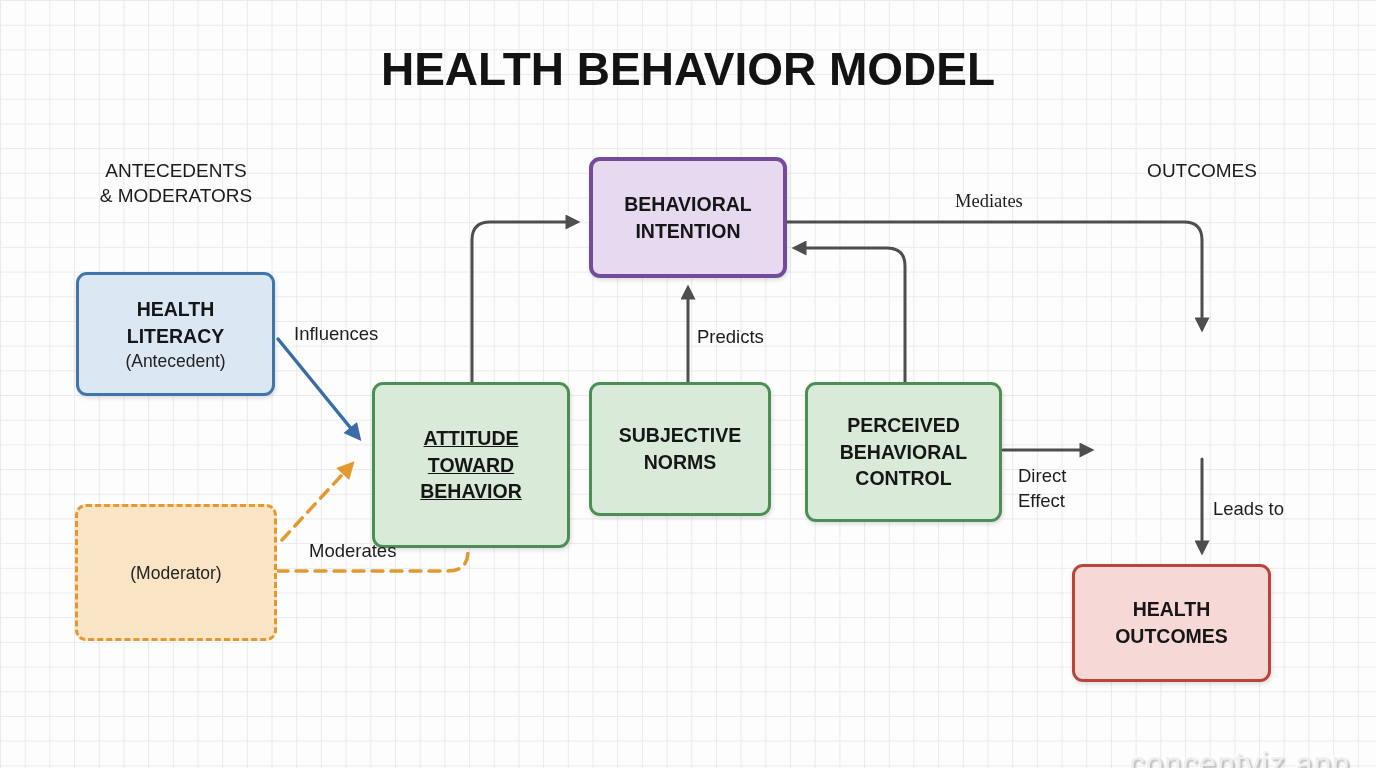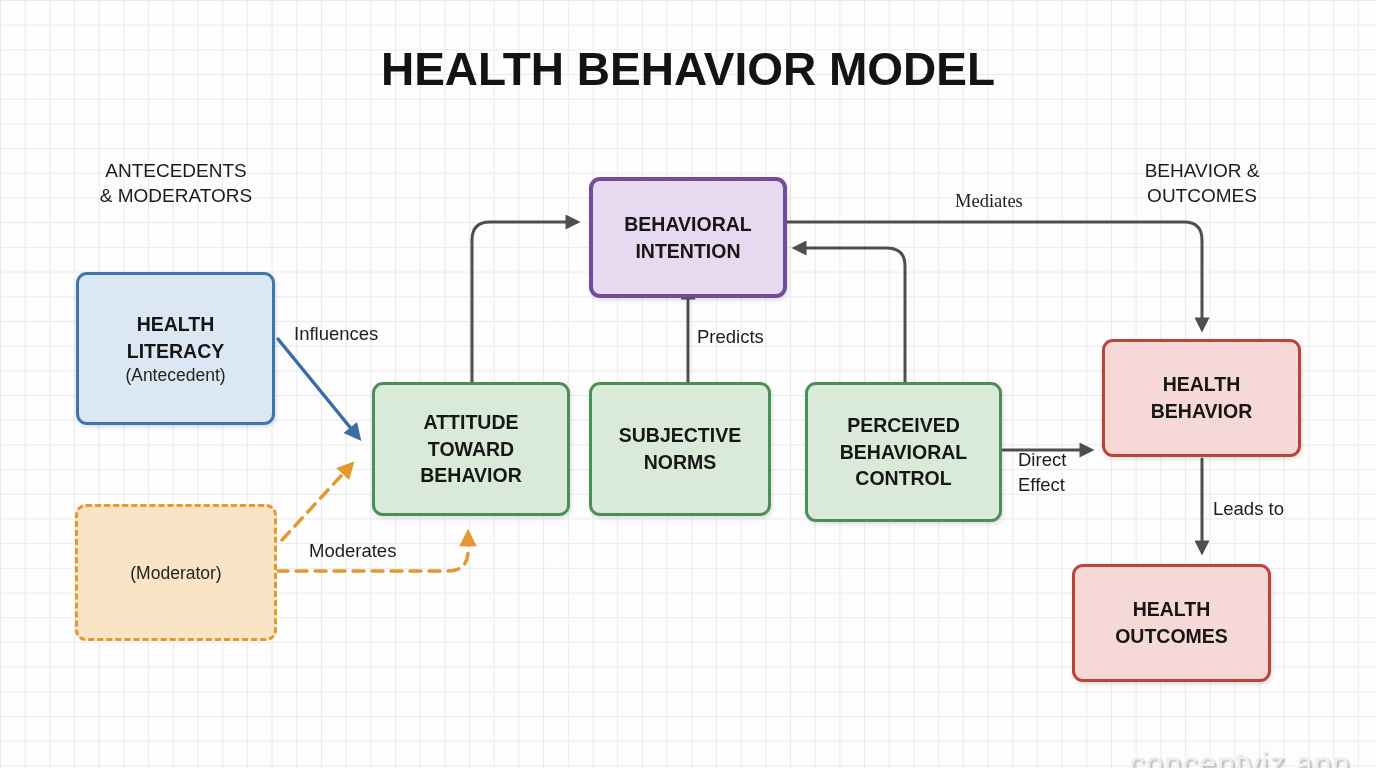--- a/index.html
+++ b/index.html
@@ -32,41 +32,41 @@
     display:flex; flex-direction:column; align-items:center; justify-content:center;
     text-align:center; padding:4px 12px;
     box-shadow:1px 2px 4px rgba(70,70,70,0.18);
   }
   .node-label   { font-size:19.5px; font-weight:700; line-height:1.38; color:#161616; }
   .node-sublabel{ font-size:17.5px; font-weight:400; color:#232323; margin-top:1px; }
 
   .node.blue   { background:#dbe7f3; border:3px solid #3e76ab; }
   .node.orange { background:#f9e4c5; border:3px dashed #e2992f; box-shadow:none; }
   .node.green  { background:#d9ead9; border:3px solid #4c8f56; }
-  .node.purple { background:#e7daf0; border:4px solid #734b98;margin-top:20px; }
+  .node.purple { background:#e7daf0; border:4px solid #734b98; }
   .node.red    { background:#f6d9d6; border:3px solid #b8443c; }
 
-  .n-health-literacy { left:76px;  top:272px; width:199px; height:153px; }
+  .n-health-literacy { left:76px;  top:272px; width:199px; height:124px; }
   .n-past-behavior   { left:75px;  top:504px; width:202px; height:137px; }
-  .n-attitude        { left:372px; top:382px; width:198px; height:134px; }
+  .n-attitude        { left:372px; top:382px; width:198px; height:166px;text-decoration:underline; }
   .n-subjective      { left:589px; top:382px; width:182px; height:134px; }
   .n-perceived       { left:805px; top:382px; width:197px; height:140px; }
   .n-intention       { left:589px; top:157px; width:198px; height:121px; }
   .n-health-behavior { left:1102px; top:339px; width:199px; height:118px; }
   .n-health-outcomes { left:1072px; top:564px; width:199px; height:118px; }
 
   .edge-label {
     position:absolute; font-size:18.5px; font-weight:500;
     color:#1d1d1d; line-height:1.35; white-space:nowrap;
   }
   .el-influences { left:294px;  top:322px;text-align:center; }
   .el-moderates  { left:309px;  top:539px; }
   .el-predicts   { left:697px;  top:325px; }
   .el-mediates   { left:955px;  top:189px;font-family:Liberation Serif, serif; }
-  .el-direct     { left:1018px; top:448px; width:76px; white-space:normal; }
+  .el-direct     { left:1018px; top:464px; width:76px; white-space:normal; }
   .el-leads      { left:1213px; top:497px; }
 
   .watermark {
     position:absolute; right:26px; top:746px;
     font-size:31px; font-weight:500; letter-spacing:1px;
     color:#efefef;
     text-shadow:2px 2px 2px rgba(150,150,150,0.65), -1px -1px 0 #ffffff;
     margin-left:44px;
   }
 </style>
@@ -108,21 +108,20 @@
   </svg>
 
   <div class="title">HEALTH BEHAVIOR MODEL</div>
 
   <div class="section-label section-left">
     <div>ANTECEDENTS</div>
     <div>&amp; MODERATORS</div>
   </div>
 
   <div class="section-label section-right">
-    <div>BEHAVIOR &amp;</div>
     <div>OUTCOMES</div>
   </div>
 
   <div class="node blue n-health-literacy">
     <div class="node-label">HEALTH LITERACY</div>
     <div class="node-sublabel">(Antecedent)</div>
   </div>
 
   <div class="node orange n-past-behavior">
     <div class="node-sublabel">(Moderator)</div>
@@ -137,23 +136,20 @@
   </div>
 
   <div class="node green n-perceived">
     <div class="node-label">PERCEIVED BEHAVIORAL CONTROL</div>
   </div>
 
   <div class="node purple n-intention">
     <div class="node-label">BEHAVIORAL INTENTION</div>
   </div>
 
-  <div class="node red n-health-behavior">
-    <div class="node-label">HEALTH BEHAVIOR</div>
-  </div>
 
   <div class="node red n-health-outcomes">
     <div class="node-label">HEALTH OUTCOMES</div>
   </div>
 
   <div class="edge-label el-influences">Influences</div>
   <div class="edge-label el-moderates">Moderates</div>
   <div class="edge-label el-predicts">Predicts</div>
   <div class="edge-label el-mediates">Mediates</div>
   <div class="edge-label el-direct">Direct Effect</div>

